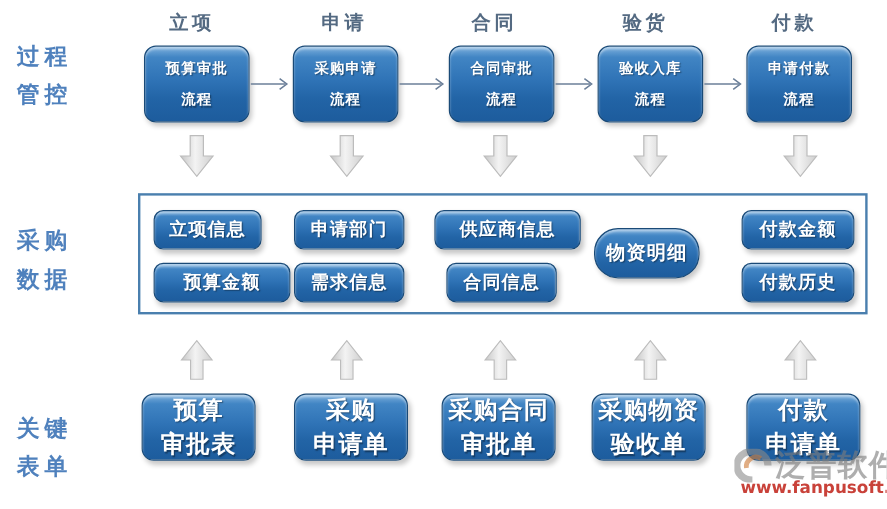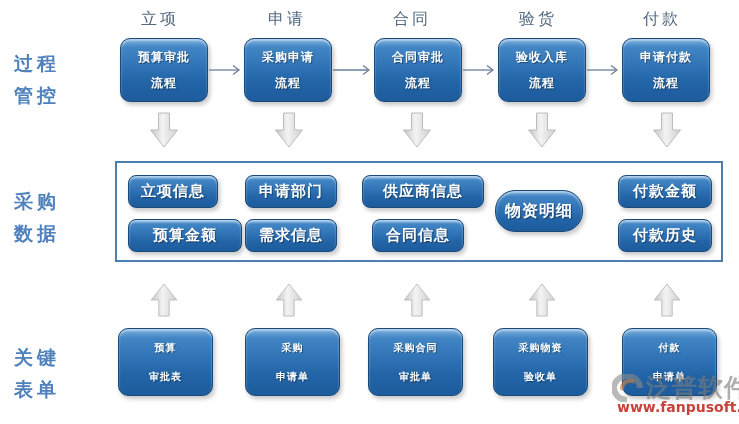--- a/index.html
+++ b/index.html
@@ -14,21 +14,21 @@
     overflow: hidden;
   }
 
   
   .stage-header {
     position: absolute;
     top: 9px;
     width: 64px;
     text-align: center;
     font-size: 16px;
-    font-weight: normal;
+    font-weight: bold;
     letter-spacing: 3px;
     color: #546a82;
     white-space: nowrap;
   }
 
   
   .row-label {
     position: absolute;
     left: 14px;
     width: 56px;
@@ -50,21 +50,21 @@
     color: #ffffff;
     font-weight: bold;
     text-shadow: 1px 1px 1px rgba(0,0,0,0.38);
     display: flex;
     flex-direction: column;
     align-items: center;
     justify-content: center;
     text-align: center;
   }
   .proc-box { width: 88px; height: 64px; font-size: 12px; line-height: 26px; letter-spacing: 1px; }
-  .form-box { width: 95px; height: 68px; font-size: 10px; line-height: 29px; letter-spacing: 1px; }
+  .form-box { width: 95px; height: 56px; font-size: 20px; line-height: 29px; letter-spacing: 1px; }
   .pill     { height: 33px; font-size: 15px; letter-spacing: 1px; border-radius: 8px; text-align: right; }
   .pill-big { height: 42px; font-size: 16px; letter-spacing: 1px; border-radius: 20px; }
 
   
   .data-frame {
     position: absolute;
     left: 115px; top: 161px;
     width: 608px; height: 101px;
     border: 2px solid #4a7fae;
     background: transparent;
@@ -109,21 +109,21 @@
 </svg>
 
 <div class="canvas">
 
   <div class="stage-header" style="left:128px">立项</div>
   <div class="stage-header" style="left:255px">申请</div>
   <div class="stage-header" style="left:380px">合同</div>
   <div class="stage-header" style="left:506px">验货</div>
   <div class="stage-header" style="left:630px">付款</div>
 
-  <div class="row-label" style="top:47px">
+  <div class="row-label" style="top:31px">
     <div>过程</div>
     <div>管控</div>
   </div>
   <div class="row-label" style="top:185px">
     <div>采购</div>
     <div>数据</div>
   </div>
   <div class="row-label" style="top:341px">
     <div>关键</div>
     <div>表单</div>

